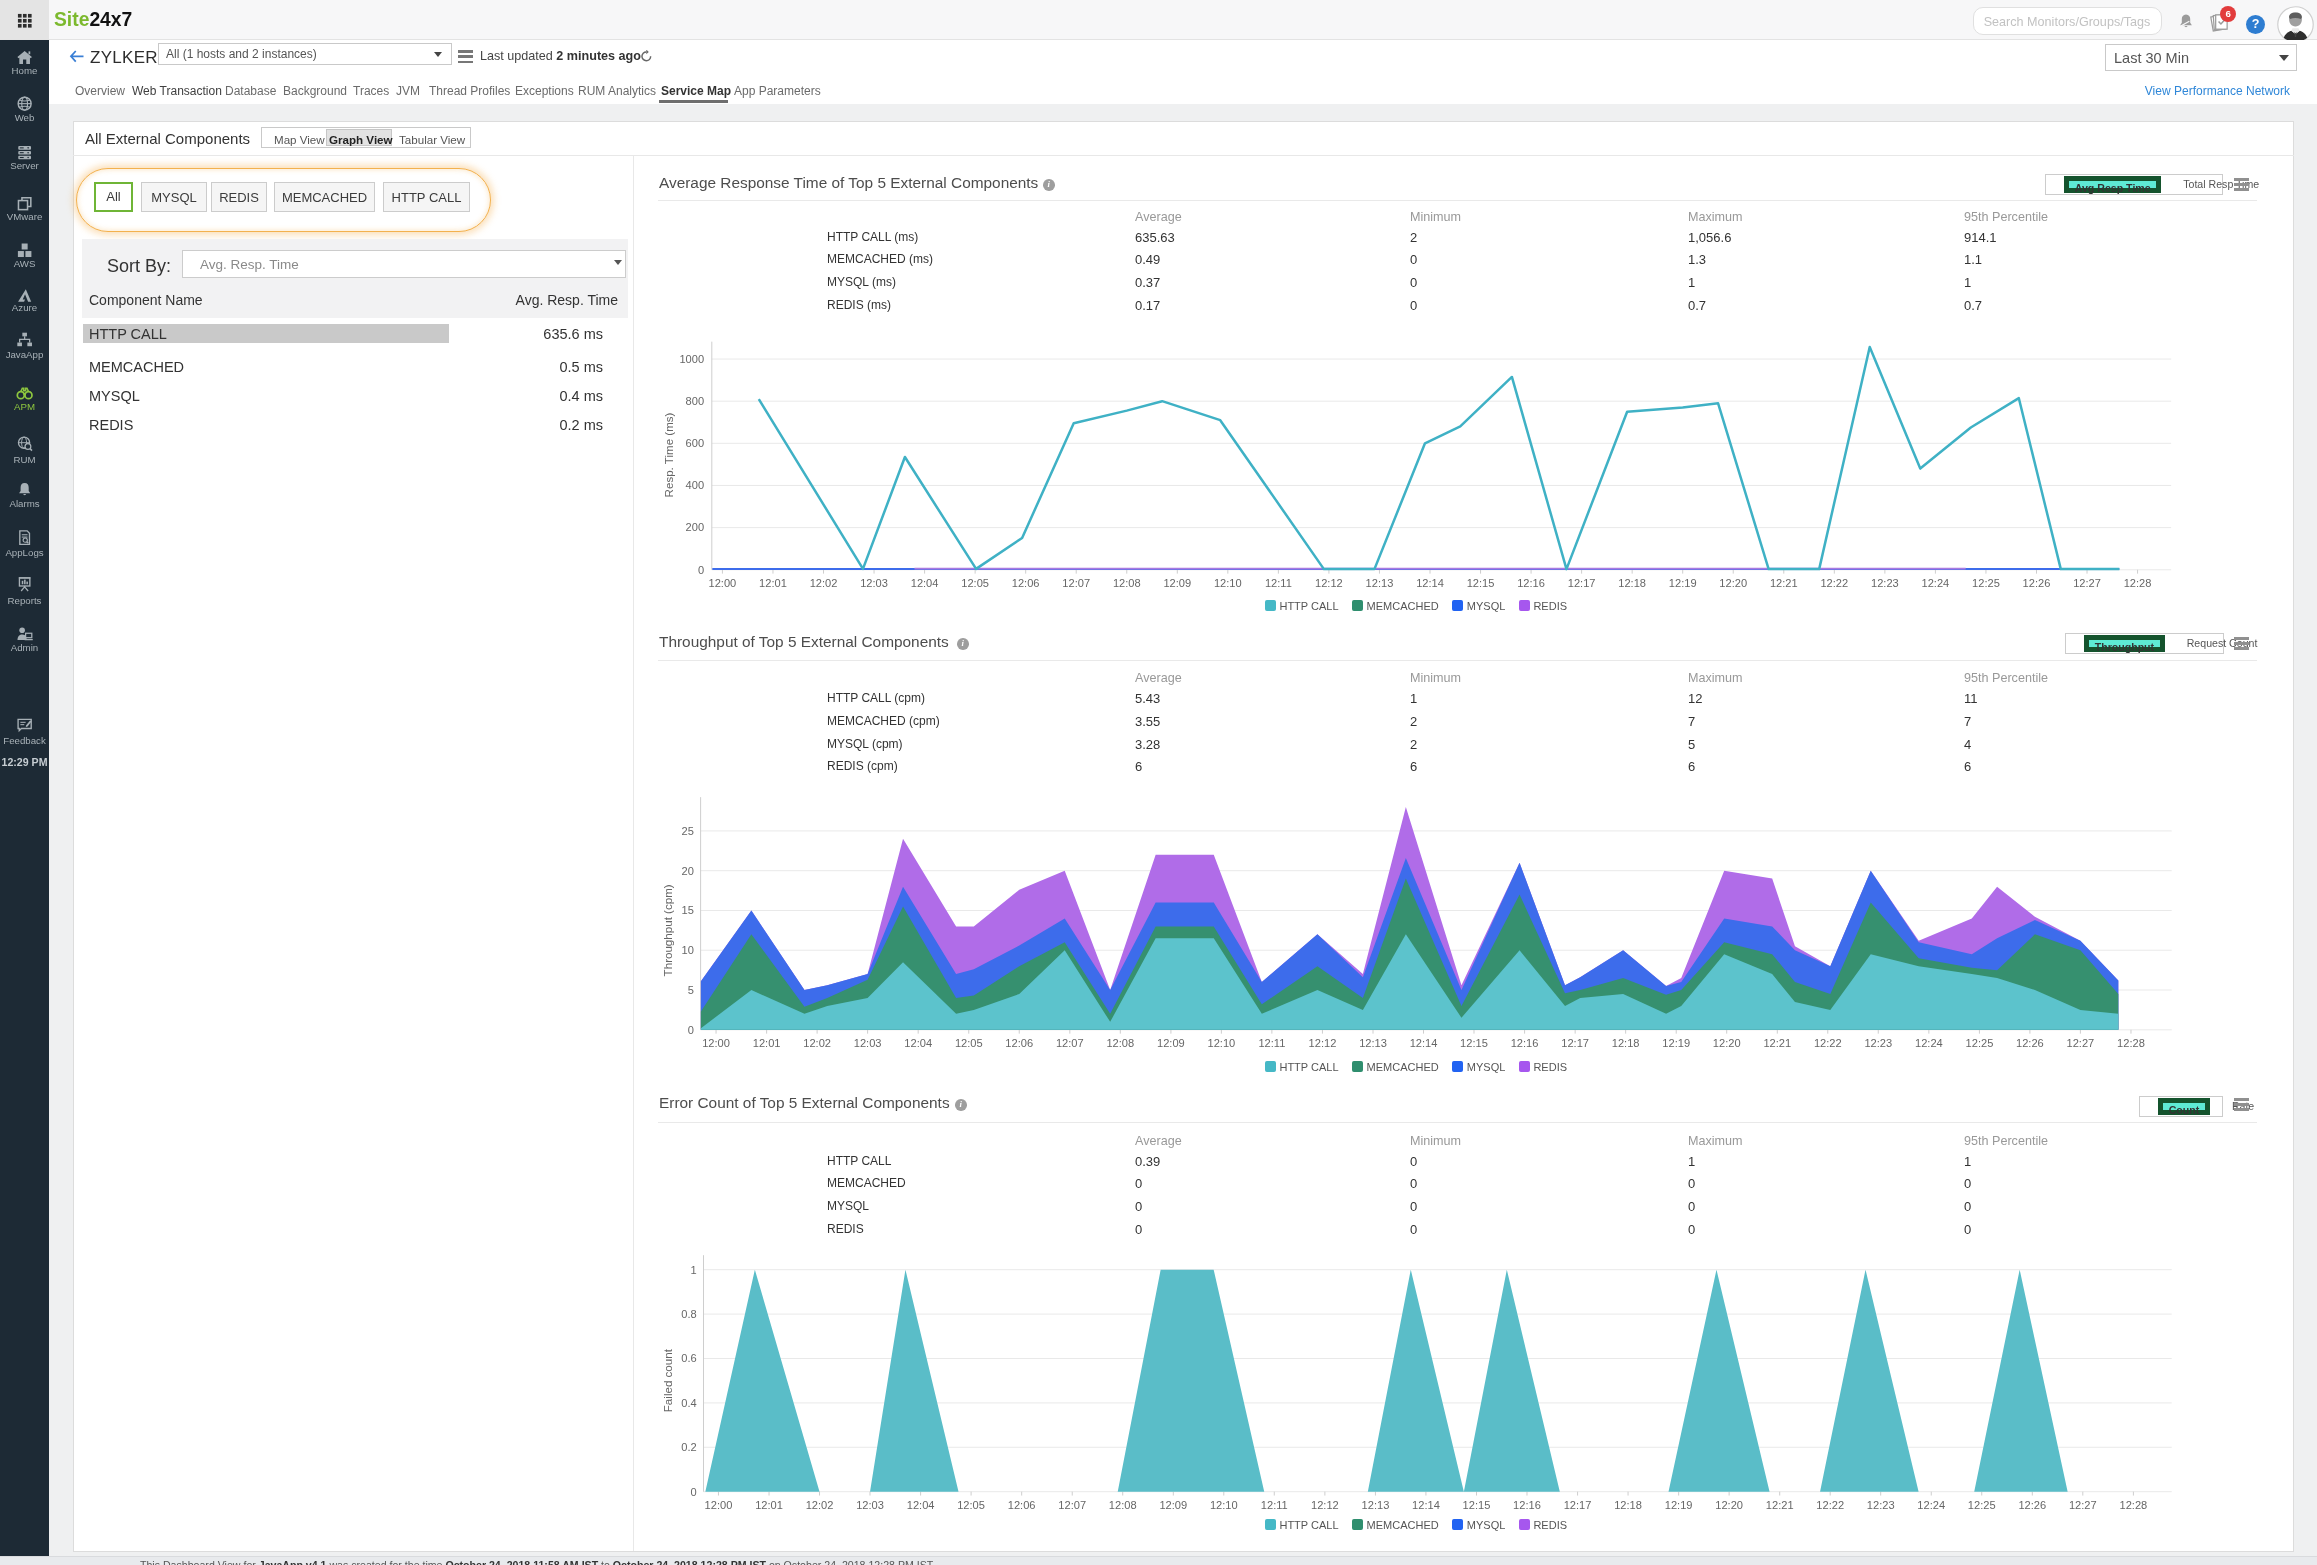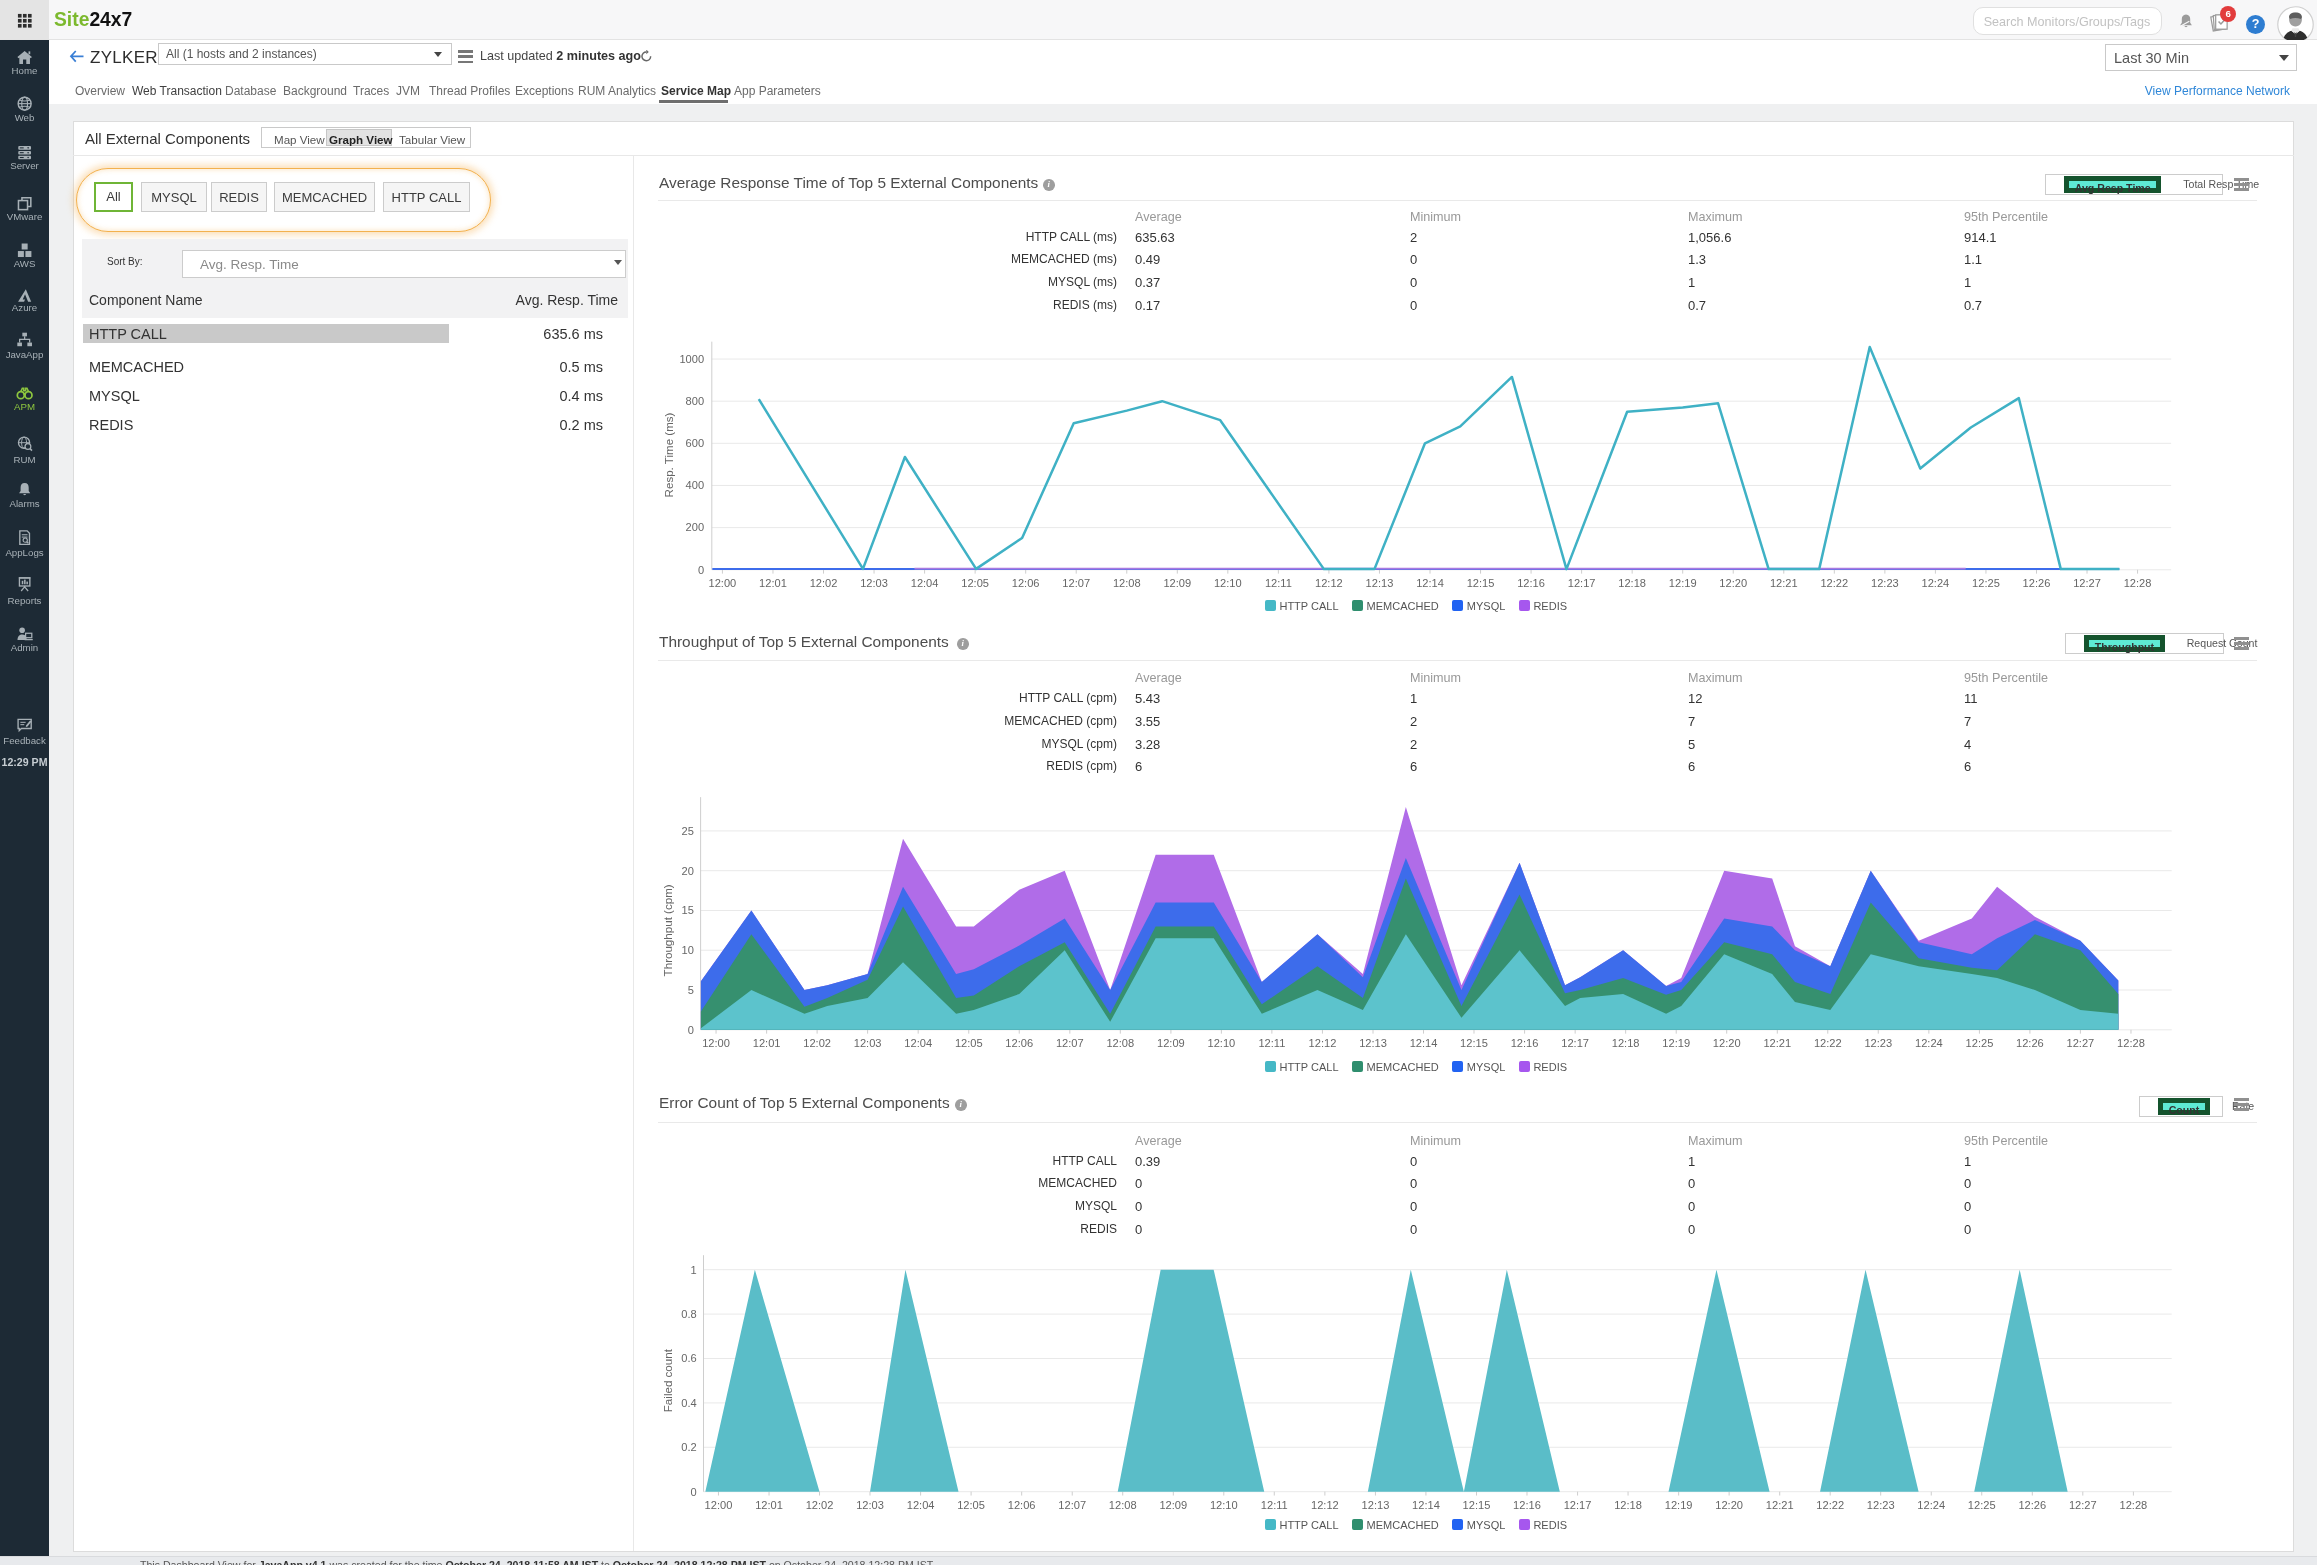--- a/index.html
+++ b/index.html
@@ -1,21 +1,21 @@
 <!DOCTYPE html>
 <html><head><meta charset="utf-8"><style>
 *{margin:0;padding:0}
 html,body{width:2317px;height:1565px;overflow:hidden;font-family:"Liberation Sans",sans-serif;background:#eff0f1}
 .abs{position:absolute}
 .slab{left:0;width:49px;text-align:center;font-size:9.7px}
 .legend{position:absolute;left:634px;width:1564px;text-align:center;font-size:11px;color:#555}
 .li{margin:0 6.8px;white-space:nowrap}
 .sq{display:inline-block;width:10.6px;height:10.6px;border-radius:1.9px;vertical-align:-1px;margin-right:3.9px}
 .th{font-size:12.6px;color:#999}
-.tl{width:290px;text-align:right;font-size:12px;color:#333}
+.tl{width:290px;text-align:left;font-size:12px;color:#333}
 .tv{font-size:13px;color:#333}
 .ctitle{font-size:15.4px;color:#4d4d4d}
 .info{width:11.6px;height:11.6px;border-radius:50%;background:#9e9e9e;color:#fff;font-size:8.7px;font-style:italic;font-weight:bold;text-align:center;line-height:11.6px;font-family:"Liberation Serif",serif}
 .tgl{height:21px;border:1px solid #ccc;background:#fff;box-sizing:border-box;display:flex;align-items:stretch;padding:1.9px}
 .tseg{font-size:10.6px;color:#555;padding:0 5.8px;line-height:15.4px;white-space:nowrap;flex:0 0 auto}
 .tseg.on{background:#5eead4;border:5px solid #14532d;color:#333;margin:-1px 16px;font-weight:bold}
 .burger i,.burger2 i{display:block;width:14.5px;height:2.5px;background:#909090;margin-bottom:2.5px}
 .burger2 i{background:#777;width:15.4px;height:2.7px;margin-bottom:2.7px}
 .yt,.xt{font-size:11.5px;fill:#666}
 .ylab{font-size:12px;fill:#666}
@@ -221,21 +221,21 @@
 <div class="abs" style="left:73px;top:155px;width:2221px;height:1px;background:#e8e8e8"></div>
 
 <div class="abs pill" style="left:76px;top:168px;width:413px;height:62px"></div>
 <div class="abs pbtn" style="left:94px;width:39px;border:2.9px solid #6fb536;background:#fff;line-height:25px">All</div>
 <div class="abs pbtn" style="left:141px;width:66px">MYSQL</div>
 <div class="abs pbtn" style="left:211px;width:56px">REDIS</div>
 <div class="abs pbtn" style="left:274px;width:101px">MEMCACHED</div>
 <div class="abs pbtn" style="left:383px;width:87px">HTTP CALL</div>
 
 <div class="abs" style="left:82px;top:239px;width:546px;height:79px;background:#f2f2f3"></div>
-<div class="abs" style="left:107px;top:256px;font-size:10px;color:#333">Sort By:</div>
+<div class="abs" style="left:107px;top:256px;font-size:18px;color:#333">Sort By:</div>
 <div class="abs" style="left:182px;top:250px;width:444px;height:28px;background:#fff;border:1px solid #ccc;box-sizing:border-box"></div>
 <div class="abs" style="left:200px;top:257px;font-size:13.5px;color:#8a8a8a">Avg. Resp. Time</div>
 <div class="abs" style="left:614px;top:260px;width:0;height:0;border-left:4.3px solid transparent;border-right:4.3px solid transparent;border-top:5.3px solid #555"></div>
 <div class="abs" style="left:89px;top:292px;font-size:14px;color:#333">Component Name</div>
 <div class="abs" style="left:425px;top:292px;width:193px;text-align:right;font-size:14px;color:#333">Avg. Resp. Time</div>
 
 <div class="abs" style="left:83px;top:324px;width:366px;height:19.3px;background:#c9c9c9"></div>
 <div class="abs rowl" style="top:326px">HTTP CALL</div>
 <div class="abs rowv" style="top:326px">635.6 ms</div>
 <div class="abs rowl" style="top:359px">MEMCACHED</div>

